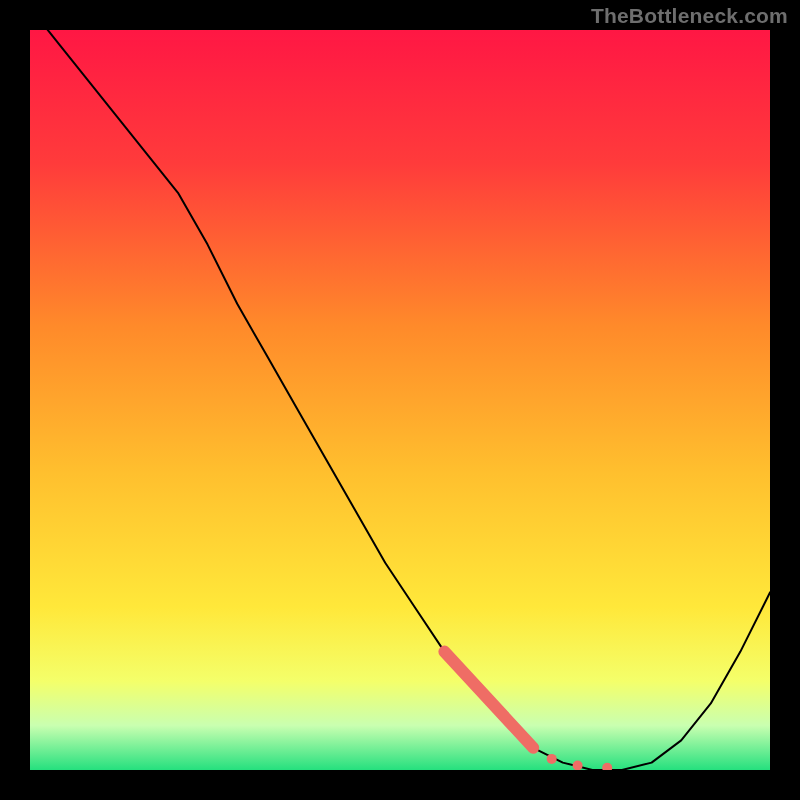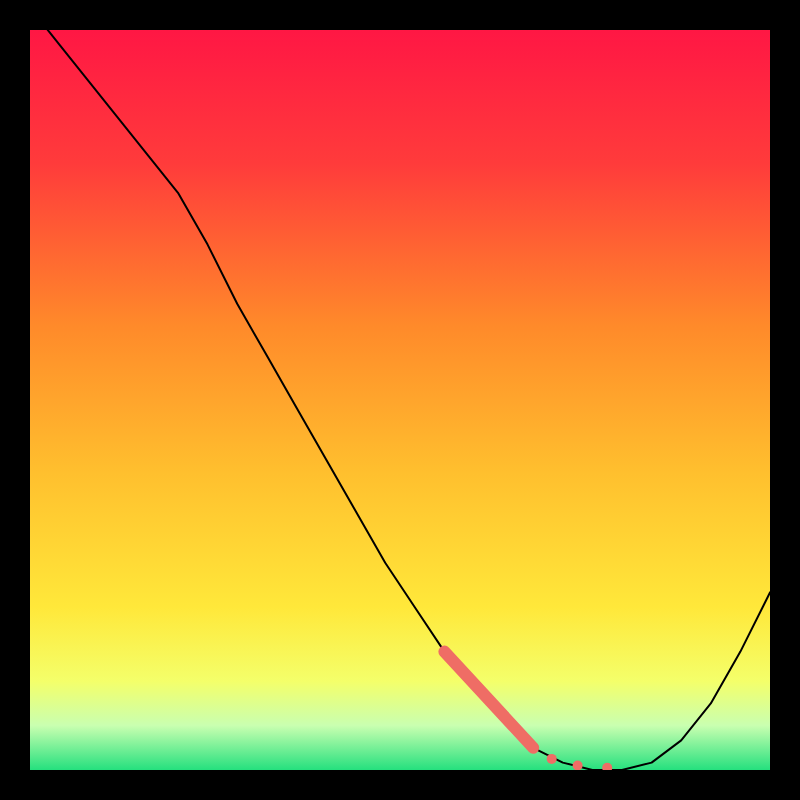--- a/index.html
+++ b/index.html
@@ -34,20 +34,21 @@
     top: 30px;
     width: 740px;
     height: 740px;
     display: block;
   }
 </style>
 </head>
 <body>
 <div class="frame">
 
+  <div class="watermark">TheBottleneck.com</div>
 
   <svg class="plot" viewBox="0 0 740 740">
     <defs>
       <linearGradient id="bg-grad" x1="0" y1="0" x2="0" y2="1">
         <stop id="g0" offset="0%" stop-color="#ff1744"></stop>
         <stop id="g1" offset="18%" stop-color="#ff3b3b"></stop>
         <stop id="g2" offset="40%" stop-color="#ff8a2a"></stop>
         <stop id="g3" offset="60%" stop-color="#ffc02e"></stop>
         <stop id="g4" offset="78%" stop-color="#ffe83a"></stop>
         <stop id="g5" offset="88%" stop-color="#f4ff6a"></stop>

